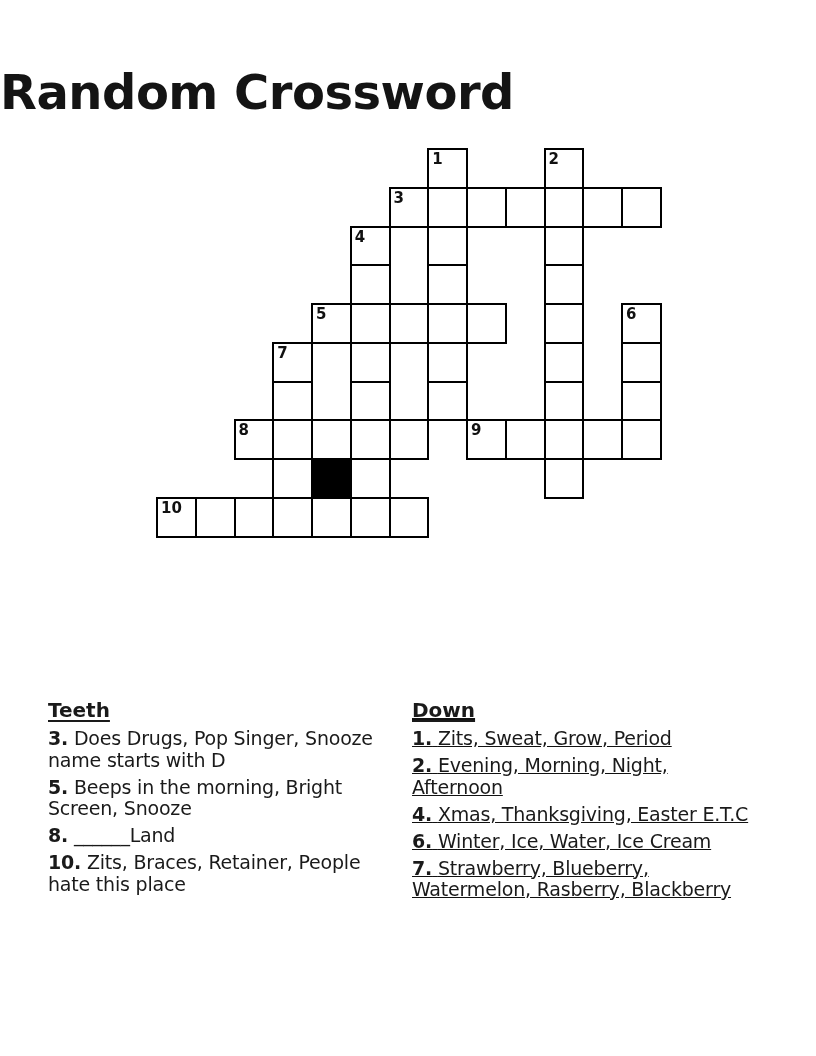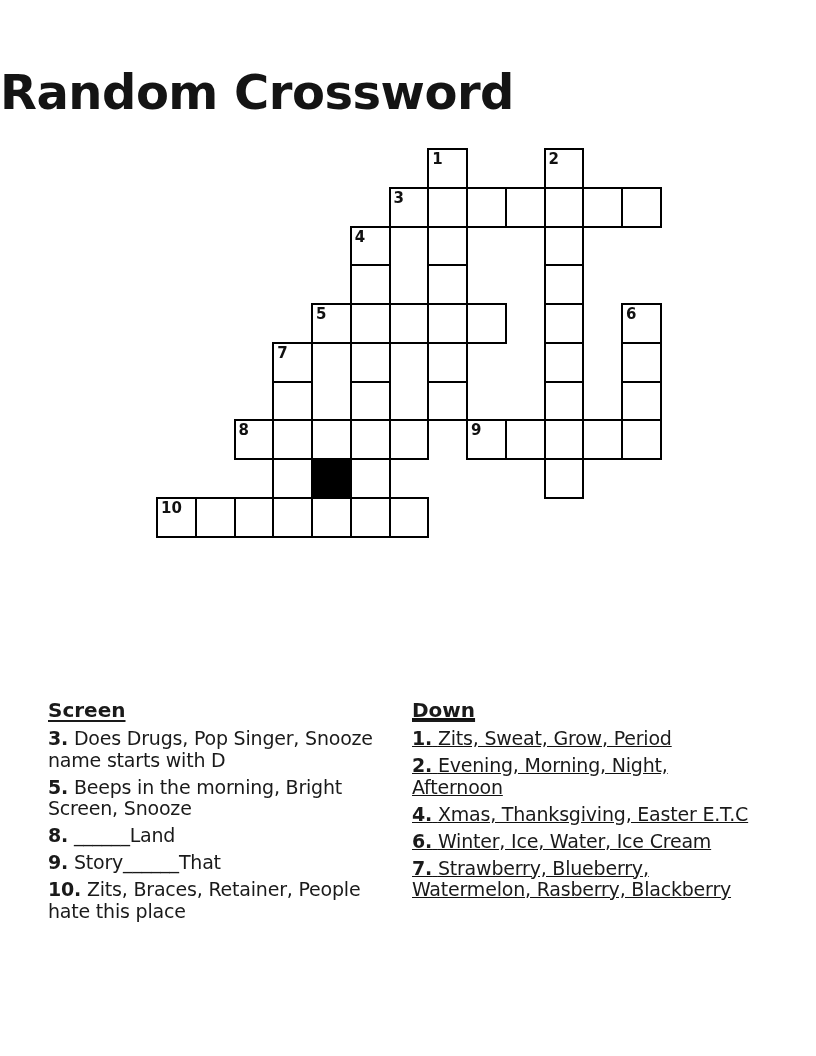--- a/index.html
+++ b/index.html
@@ -151,26 +151,25 @@
     </div>
     <div class="cell" style="left: 194.75px; top: 496.75px;"></div>
     <div class="cell" style="left: 233.5px; top: 496.75px;"></div>
     <div class="cell" style="left: 272.25px; top: 496.75px;"></div>
     <div class="cell" style="left: 311px; top: 496.75px;"></div>
     <div class="cell" style="left: 349.75px; top: 496.75px;"></div>
     <div class="cell" style="left: 388.5px; top: 496.75px;"></div>
   </div>
 
 <div class="clue-col across">
-  <p class="clue-header">Screen</p>
+  <p class="clue-header">Teeth</p>
   <div id="across-list">
       <p class="clue"><b>3.</b> <span>Does Drugs, Pop Singer, Snooze name starts with D</span></p>
       <p class="clue"><b>5.</b> <span>Beeps in the morning, Bright Screen, Snooze</span></p>
       <p class="clue"><b>8.</b> <span>______Land</span></p>
-      <p class="clue"><b>9.</b> <span>Story______That</span></p>
       <p class="clue"><b>10.</b> <span>Zits, Braces, Retainer, People hate this place</span></p>
     </div>
 </div>
 
 <div class="clue-col down">
   <p class="clue-header">Down</p>
   <div id="down-list">
       <p class="clue"><b>1.</b> <span>Zits, Sweat, Grow, Period</span></p>
       <p class="clue"><b>2.</b> <span>Evening, Morning, Night, Afternoon</span></p>
       <p class="clue"><b>4.</b> <span>Xmas, Thanksgiving, Easter E.T.C</span></p>

